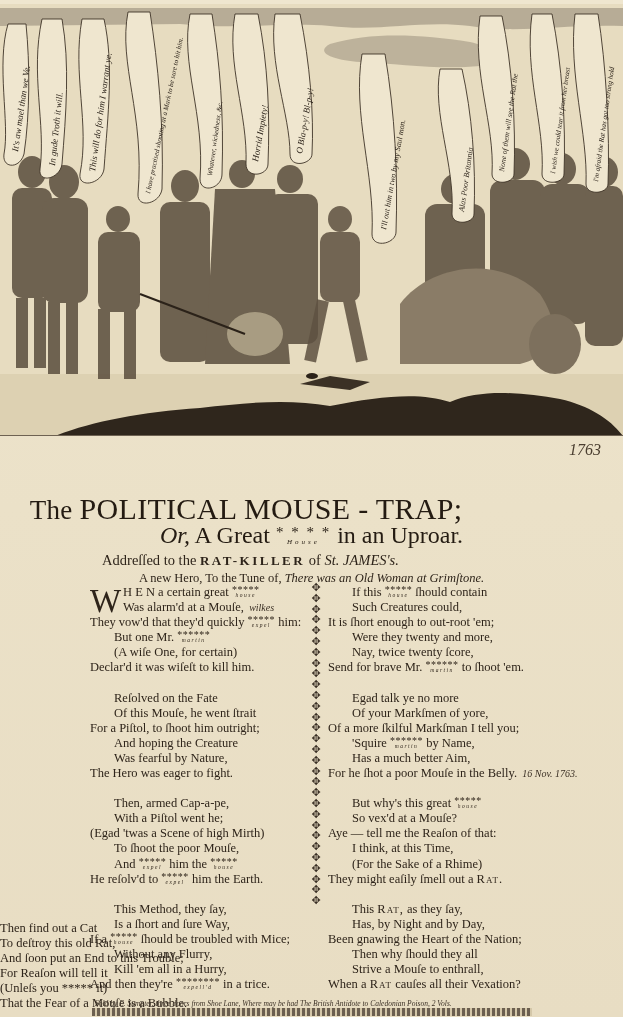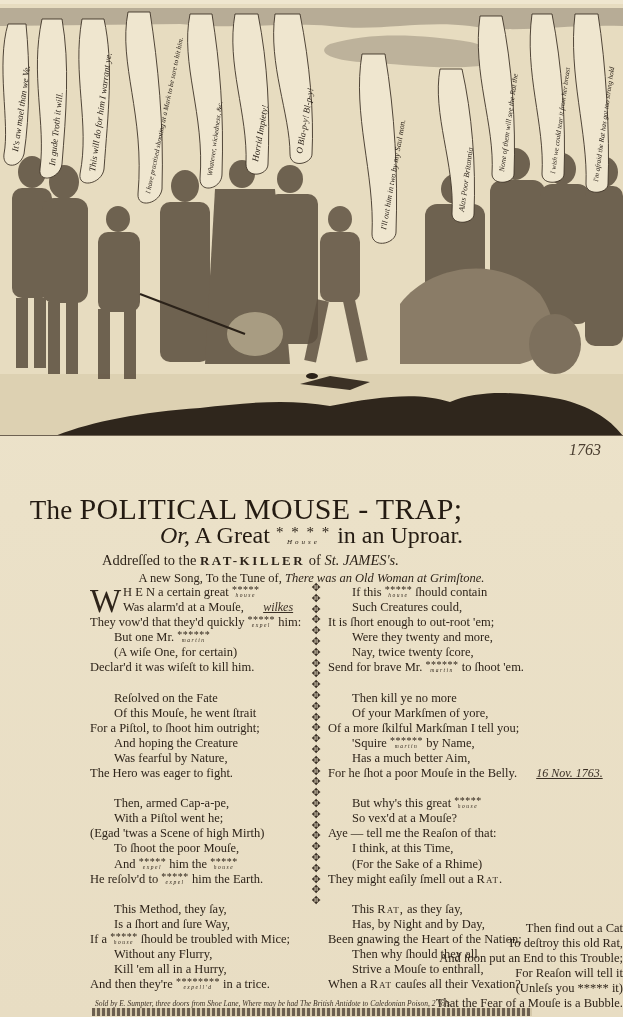--- a/index.html
+++ b/index.html
@@ -77,32 +77,32 @@
     .censor {
       display: inline-block; position: relative; font-size: 10px;
       letter-spacing: 0.5px; vertical-align: 3px; line-height: 1;
     }
     .censor .under {
       position: absolute; left: 0; right: 0; top: 8px; font-size: 5.5px;
       letter-spacing: 1.5px; text-align: center; font-style: italic; white-space: nowrap;
     }
     .smallcaps { font-variant: small-caps; letter-spacing: 1px; }
     .annotation {
-      font-style: italic; font-size: 12px; margin-left: 16px; color: #3a2f24; text-decoration: underline;
+      font-style: italic; font-size: 10px; margin-left: 2px; color: #3a2f24;
     }
 
     .divider {
       position: absolute; left: 308px; top: 582px; width: 16px; height: 326px;
       display: flex; flex-direction: column; align-items: center;
       font-size: 11px; line-height: 10.8px; color: #3a2f24;
     }
 
     .col-center {
       position: absolute; left: 0; width: 623px; top: 921px;
-      text-align: right; font-size: 12.5px; line-height: 15px;
+      text-align: left; font-size: 12.5px; line-height: 15px;
     }
     .imprint {
       position: absolute; left: 95px; top: 999px; width: 525px;
       font-size: 7.5px; font-style: italic; white-space: nowrap; color: #3b3025;
     }
     .border-strip {
       position: absolute; left: 92px; top: 1008px; width: 440px; height: 8px;
       background: repeating-linear-gradient(90deg, #4d4033 0 3px, #cfc2a3 3px 5px, #4d4033 5px 8px, #cfc2a3 8px 10px);
       opacity: 0.8;
     }
@@ -212,21 +212,21 @@
     <span class="stars"><span>* * * *</span><span class="under">House</span></span>
     <span>in an Uproar.</span>
   </div>
   <div class="addressed">
     <span>Addreſſed to the</span>
     <span class="caps">RAT-KILLER</span>
     <span>of</span>
     <i>St. JAMES's.</i>
   </div>
   <div class="tune">
-    <span>A new Song, To the Tune of,</span>
+    <span>A new Hero, To the Tune of,</span>
     <i>There was an Old Woman at Grimſtone.</i>
   </div>
 
   <div class="col col-left">
     <div class="stanza">
       <div class="line dropcap-line dc-pad">
         <span class="dropcap">W</span>
         <span>H E N a certain great</span>
         <span class="censor"><span>*****</span><span class="under">house</span></span>
       </div>
@@ -337,21 +337,21 @@
       <div class="line indent">Were they twenty and more,</div>
       <div class="line indent">Nay, twice twenty ſcore,</div>
       <div class="line">
         <span>Send for brave Mr.</span>
         <span class="censor"><span>******</span><span class="under">martin</span></span>
         <span>to ſhoot 'em.</span>
       </div>
     </div>
 
     <div class="stanza">
-      <div class="line indent">Then kill ye no more</div>
+      <div class="line indent">Egad talk ye no more</div>
       <div class="line indent">Of your Markſmen of yore,</div>
       <div class="line">Of a more ſkilful Markſman I tell you;</div>
       <div class="line indent">
         <span>'Squire</span>
         <span class="censor"><span>******</span><span class="under">martin</span></span>
         <span>by Name,</span>
       </div>
       <div class="line indent">Has a much better Aim,</div>
       <div class="line">
         <span>For he ſhot a poor Mouſe in the Belly.</span>

